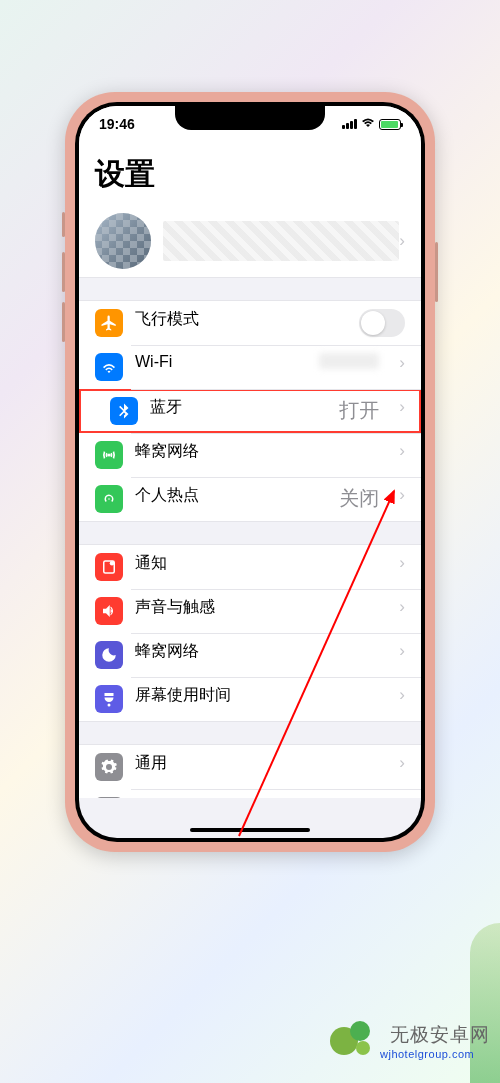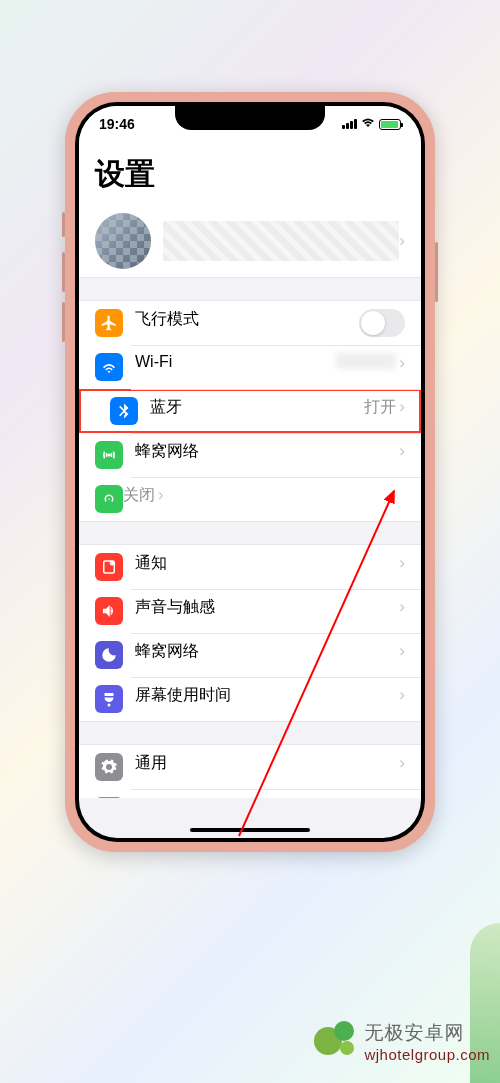--- a/index.html
+++ b/index.html
@@ -167,22 +167,22 @@
   flex-shrink: 0;
 }
 .row-label {
   margin-left: 12px;
   font-size: 16px;
   flex: 1;
   color: #000;
 }
 .row-value {
   color: #8e8e93;
-  font-size: 16px;
-  margin-right: 3px;
+  font-size: 20px;
+  margin-right: 20px;
 }
 .row-value.blur {
   filter: blur(3px);
   background: #eee;
   width: 60px;
   height: 16px;
   border-radius: 3px;
 }
 .chevron {
   color: #c7c7cc;
@@ -242,22 +242,22 @@
   position: relative;
 }
 .wm-dot {
   position: absolute;
   border-radius: 50%;
 }
 .wm-d1 { width: 28px; height: 28px; background: #7cb342; left: 0; top: 8px; }
 .wm-d2 { width: 20px; height: 20px; background: #4caf50; left: 20px; top: 2px; }
 .wm-d3 { width: 14px; height: 14px; background: #8bc34a; left: 26px; top: 22px; }
 .wm-text { display: flex; flex-direction: column; }
-.wm-title { font-size: 19px; color: #666; font-weight: 500; letter-spacing: 1px; }
-.wm-url { font-size: 15px; color: #7f1d1d; letter-spacing: 0.5px; }
+.wm-title { font-size: 19px; color: #666; font-weight: 500; letter-spacing: 1px; margin-left: 10px; }
+.wm-url { font-size: 11px; color: #1d4ed8; letter-spacing: 0.5px; }
 .green-stripe {
   position: absolute;
   right: 0;
   bottom: 0;
   width: 30px;
   height: 160px;
   background: linear-gradient(to bottom, rgba(139,195,74,0.3), rgba(76,175,80,0.6));
   border-radius: 30px 0 0 0;
 }
 
@@ -347,20 +347,21 @@
             </div>
             <div class="row-label">蜂窝网络</div>
             <span class="chevron">›</span>
           </div>
           <div class="row">
             <div class="row-icon ic-green">
               <svg width="18" height="18" viewBox="0 0 24 24">
                   <path d="M8 12a4 4 0 1 1 8 0 4 4 0 0 1-1 2.6l1.5 1.5A6 6 0 1 0 6 12a6 6 0 0 0 1.5 4l1.5-1.4A4 4 0 0 1 8 12zm4-1a1 1 0 1 0 0 2 1 1 0 0 0 0-2z" fill="#fff"></path>
                 </svg>
             </div>
+            <div class="row-label">个人热点</div>
             <div class="row-value">关闭</div>
             <span class="chevron">›</span>
           </div>
         </div>
 
         <div class="group">
           <div class="row">
             <div class="row-icon ic-red">
               <svg width="18" height="18" viewBox="0 0 24 24">
                   <rect x="5" y="4" width="14" height="16" rx="2" fill="none" stroke="#fff" stroke-width="2"></rect>

